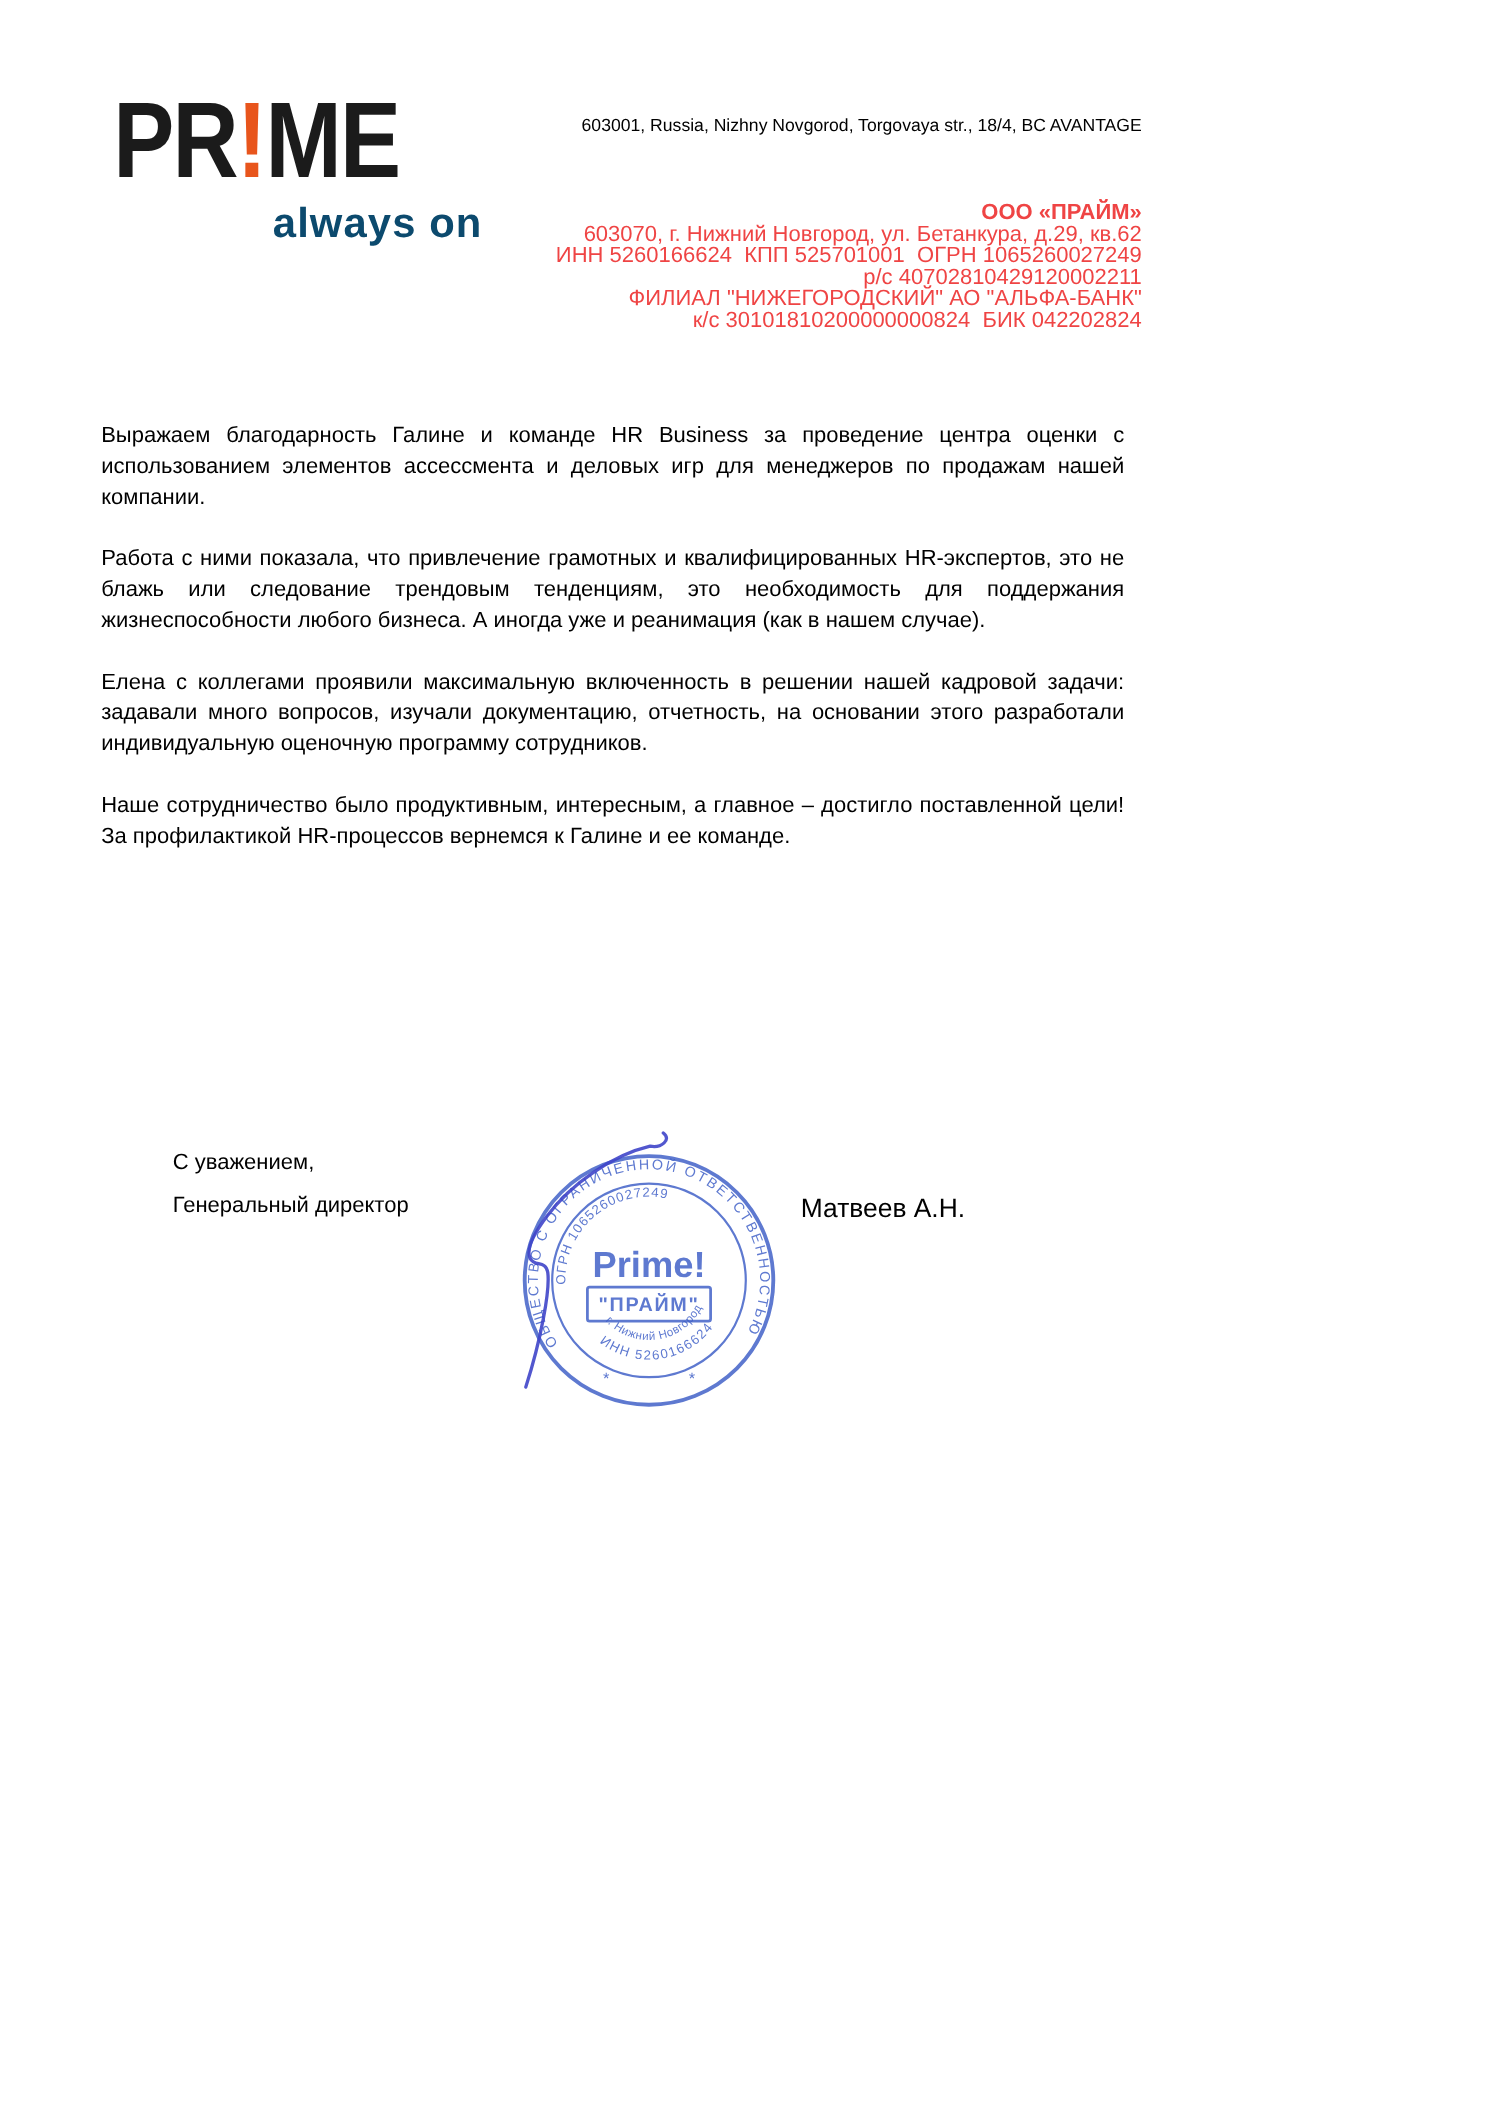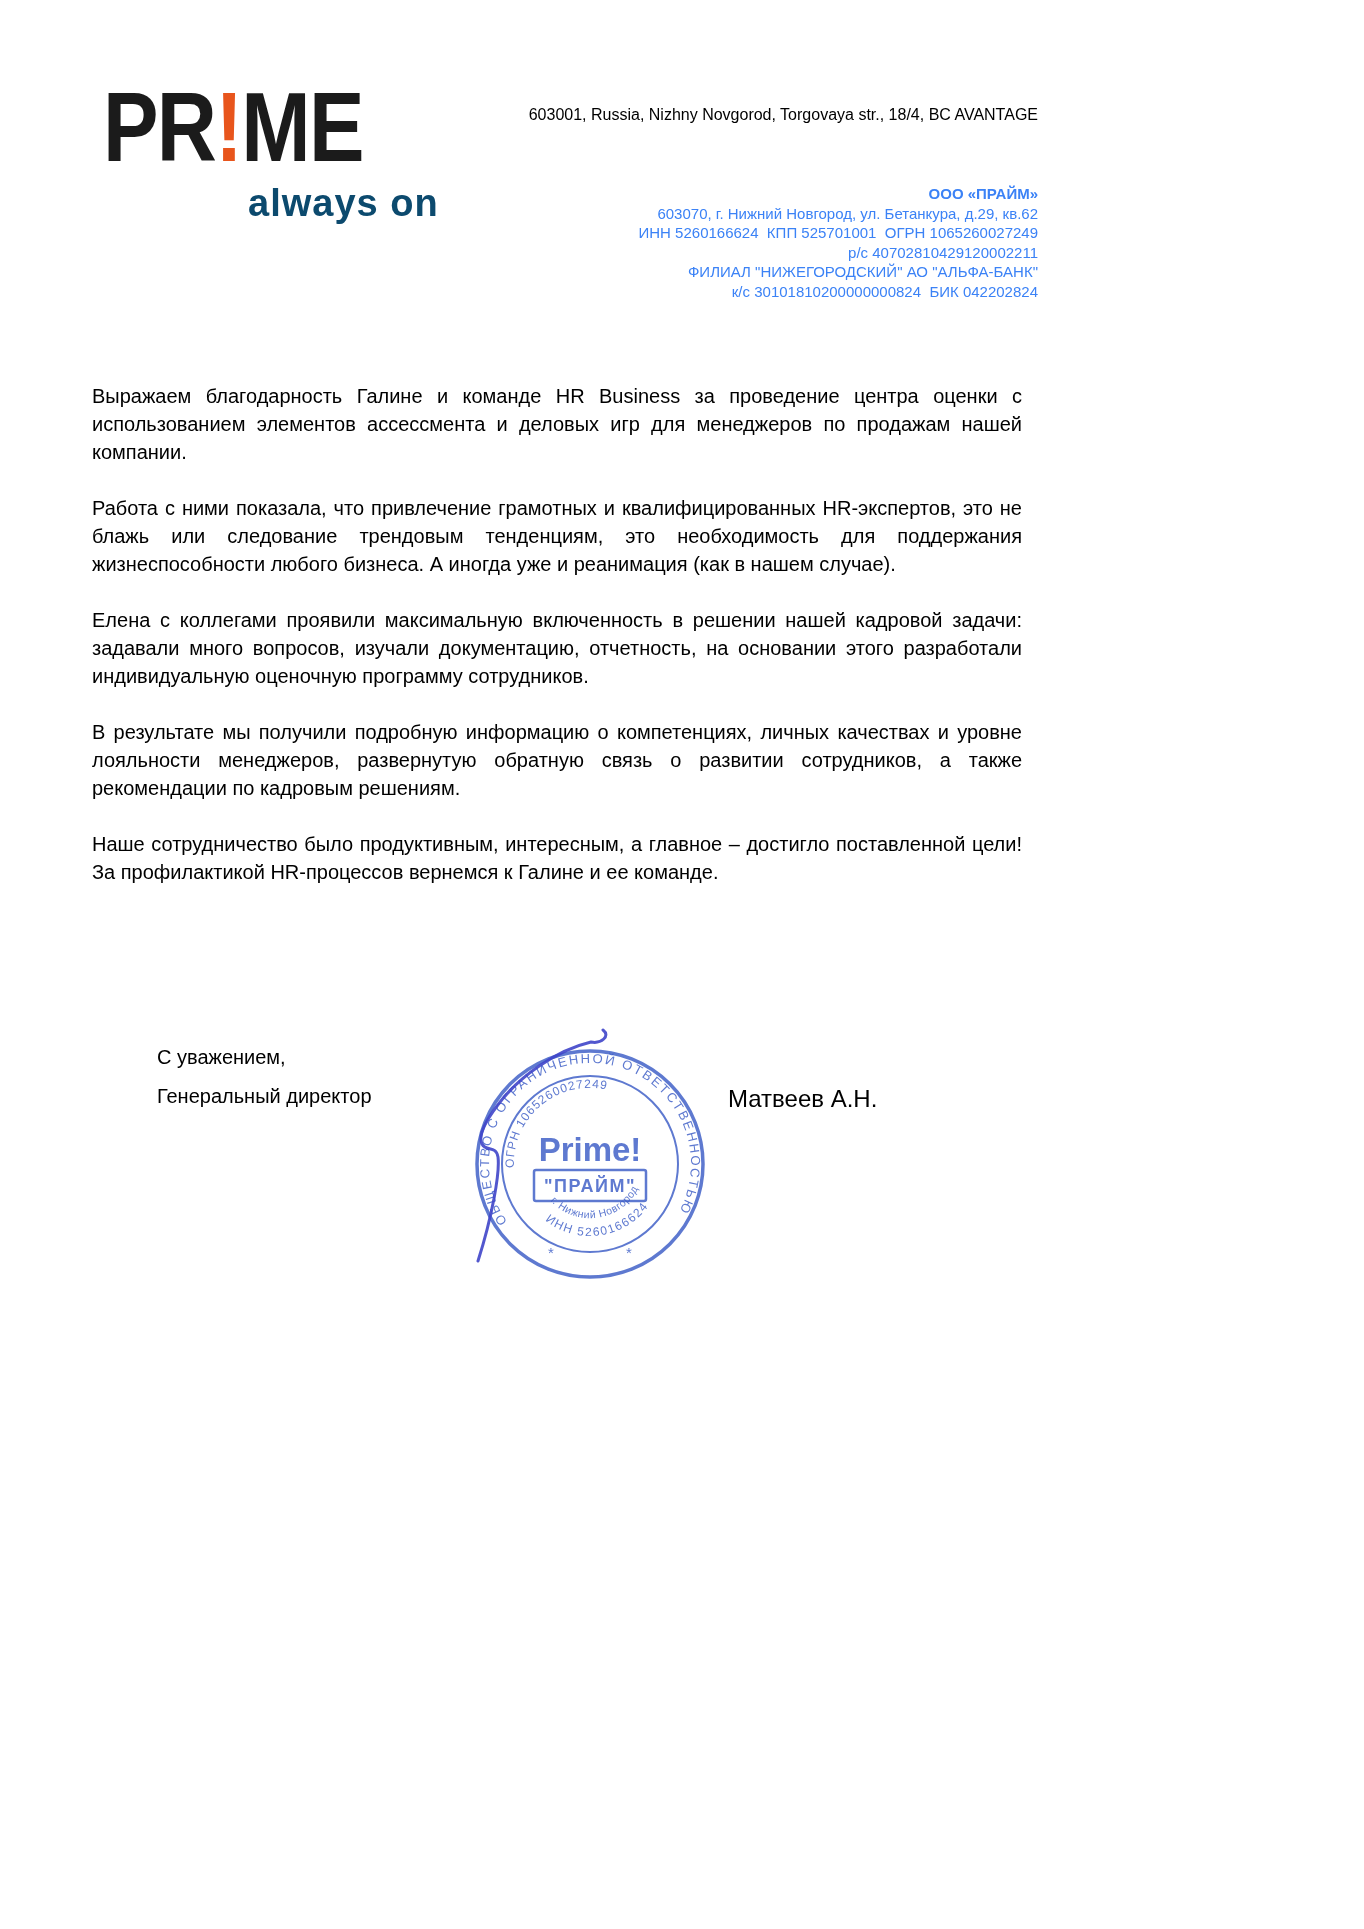--- a/index.html
+++ b/index.html
@@ -50,23 +50,23 @@
     right: 342px;
     font-size: 16px;
     color: #000000;
     white-space: pre;
   }
   .requisites {
     position: absolute;
     top: 184px;
     right: 342px;
     text-align: right;
-    font-size: 15px;
+    font-size: 20px;
     line-height: 19.5px;
-    color: #3b82f6;
+    color: #ef4444;
   }
   .requisites div { white-space: pre; }
   .req-name { font-weight: 700; }
 
   
   .body-text {
     position: absolute;
     left: 92px;
     top: 382px;
     width: 930px;
@@ -129,21 +129,20 @@
     <div>ИНН 5260166624  КПП 525701001  ОГРН 1065260027249</div>
     <div>р/с 40702810429120002211</div>
     <div>ФИЛИАЛ "НИЖЕГОРОДСКИЙ" АО "АЛЬФА-БАНК"</div>
     <div>к/с 30101810200000000824  БИК 042202824</div>
   </div>
 
   <main class="body-text">
     <p>Выражаем благодарность Галине и команде HR Business за проведение центра оценки с использованием элементов ассессмента и деловых игр для менеджеров по продажам нашей компании.</p>
     <p>Работа с ними показала, что привлечение грамотных и квалифицированных HR-экспертов, это не блажь или следование трендовым тенденциям, это необходимость для поддержания жизнеспособности любого бизнеса. А иногда уже и реанимация (как в нашем случае).</p>
     <p>Елена с коллегами проявили максимальную включенность в решении нашей кадровой задачи: задавали много вопросов, изучали документацию, отчетность, на основании этого разработали индивидуальную оценочную программу сотрудников.</p>
-    <p>В результате мы получили подробную информацию о компетенциях, личных качествах и уровне лояльности менеджеров, развернутую обратную связь о развитии сотрудников, а также рекомендации по кадровым решениям.</p>
     <p>Наше сотрудничество было продуктивным, интересным, а главное – достигло поставленной цели! За профилактикой HR-процессов вернемся к Галине и ее команде.</p>
   </main>
 
   <div class="closing">С уважением,</div>
   <div class="sig-title">Генеральный директор</div>
   <div class="sig-name">Матвеев А.Н.</div>
 
   <svg class="stamp" viewBox="0 0 244 244" xmlns="http://www.w3.org/2000/svg">
     <defs>
       <path id="arcOuterTop" d="M 39.3 179.9 A 101 101 0 1 1 204.7 179.9"></path>

